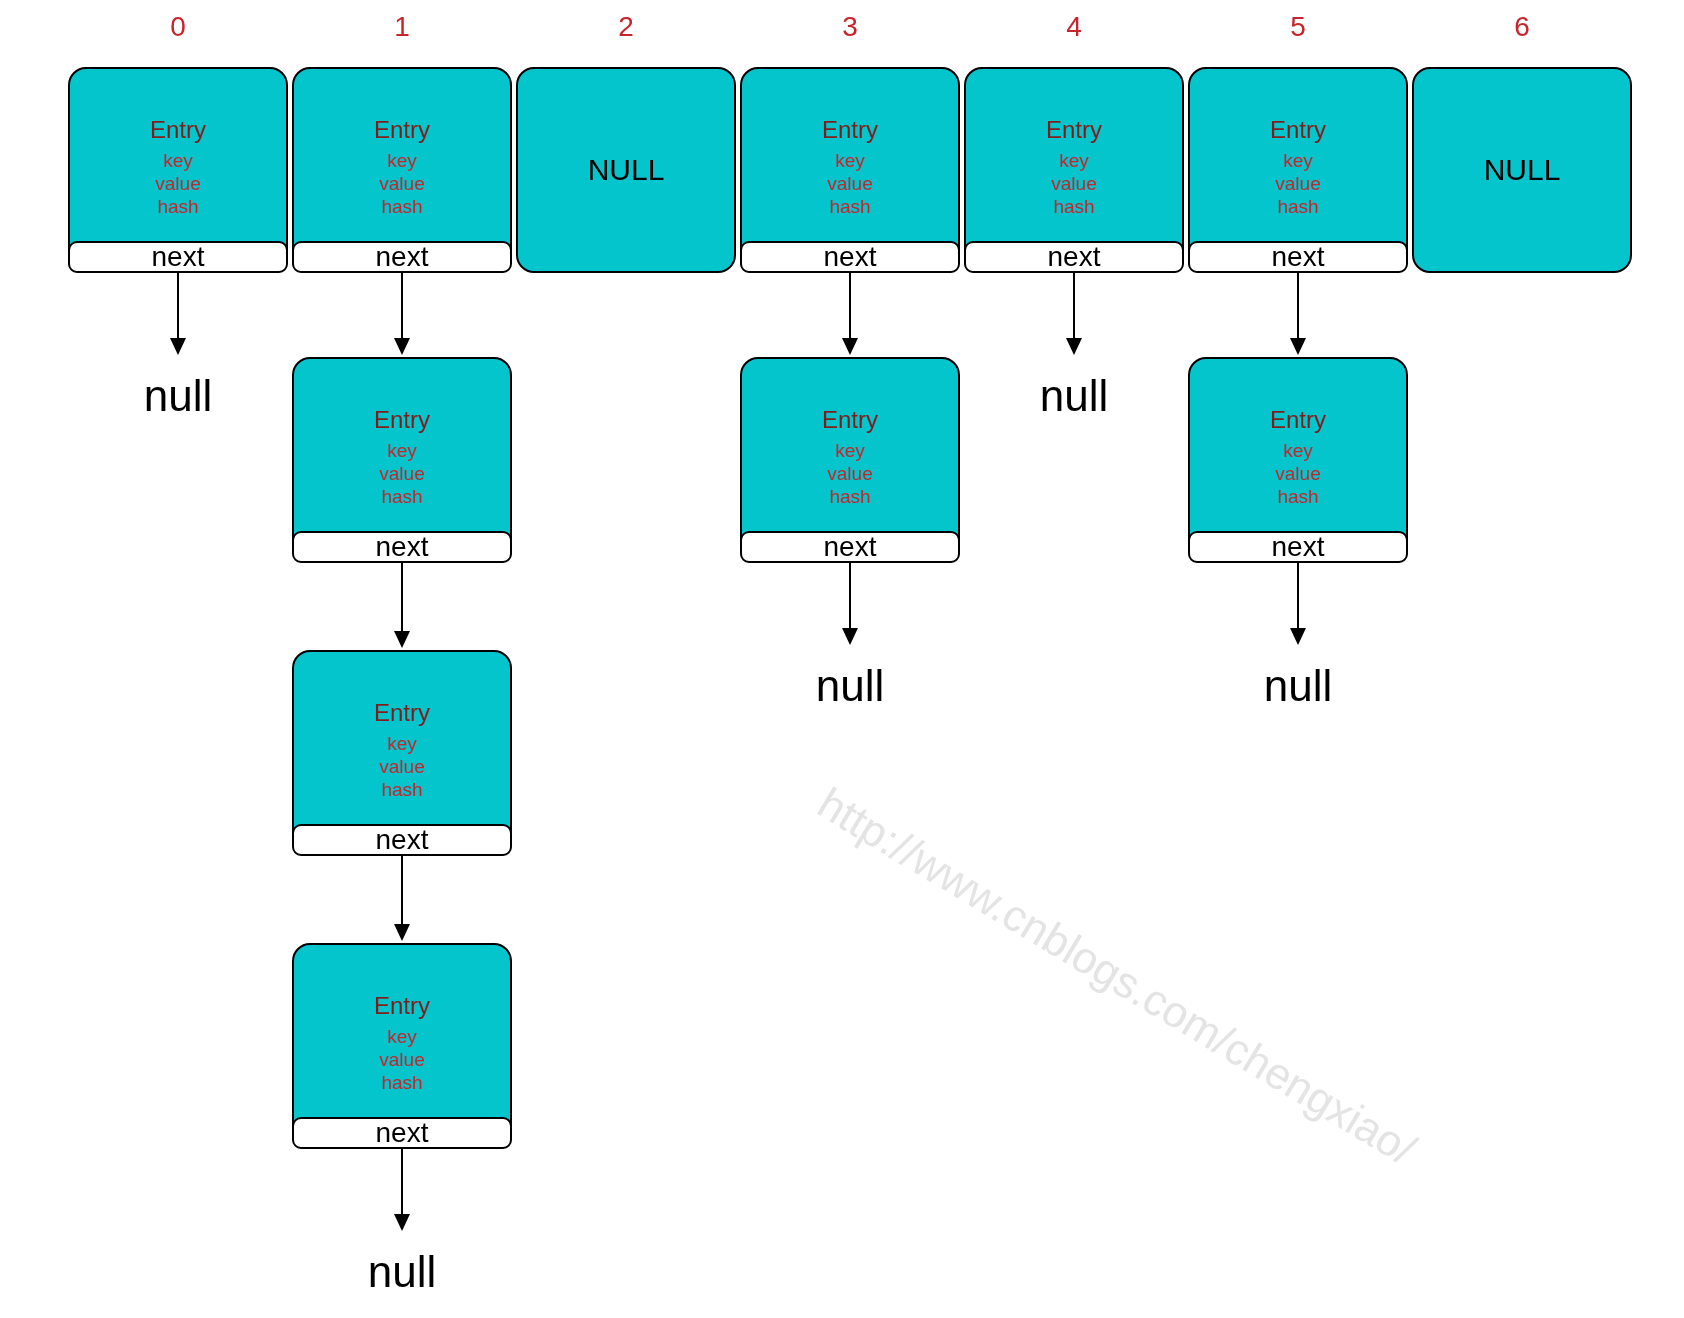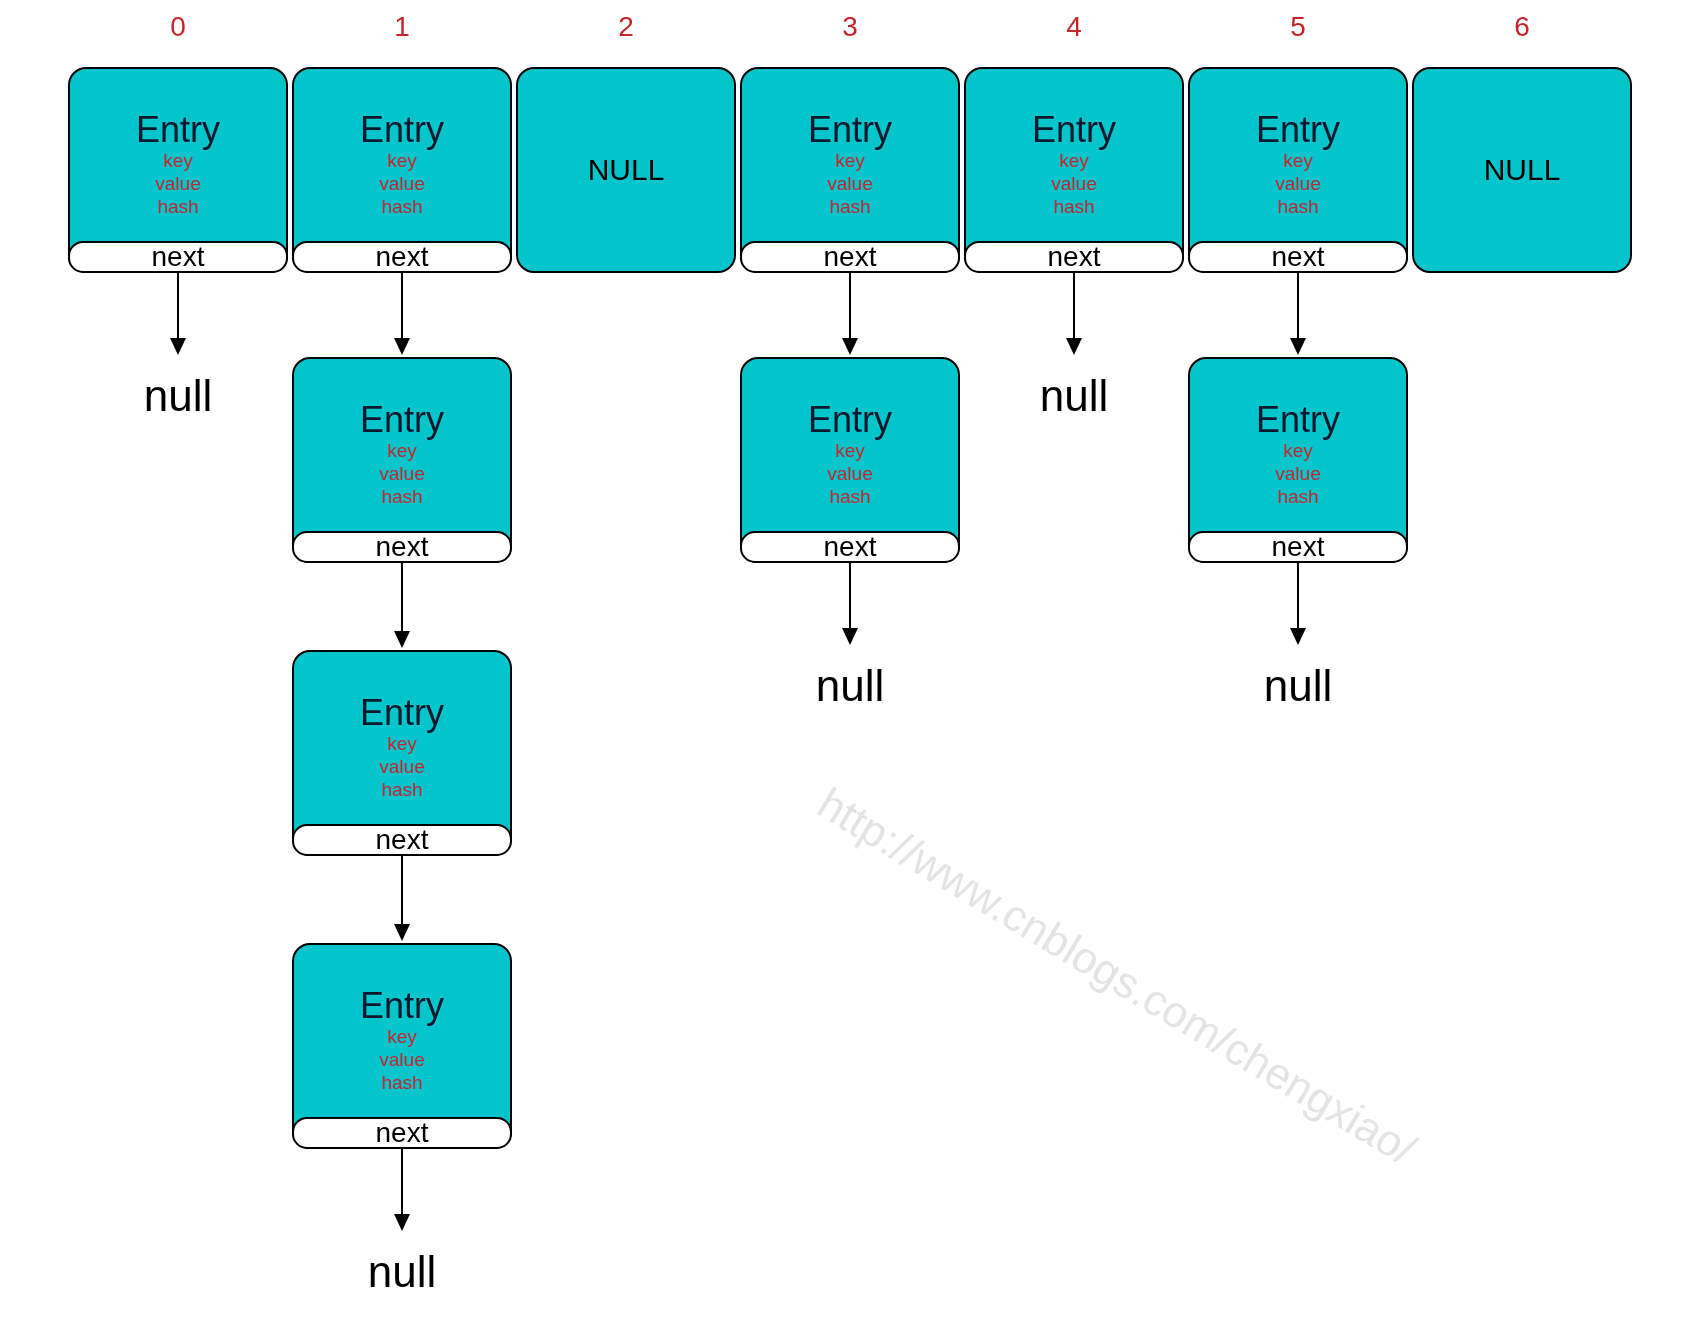--- a/index.html
+++ b/index.html
@@ -24,40 +24,40 @@
     width: 220px;
     height: 206px;
     box-sizing: border-box;
     background: var(--box-fill, #04c4cc);
     border: 2px solid var(--box-border, #000);
     border-radius: 18px;
     text-align: center;
   }
   .entry-title {
     margin-top: 42px;
-    font-size: 36px;
+    font-size: 24px;
     line-height: 38px;
-    color: #0f172a;
+    color: #7f1d1d;
   }
   .entry-field {
     font-size: 19px;
     line-height: 23px;
     color: var(--field-text, #c5262d);
     text-align: center;
   }
   .next-bar {
     position: absolute;
     left: -2px;
     right: -2px;
     bottom: -2px;
     height: 32px;
     box-sizing: border-box;
     background: var(--next-fill, #fff);
     border: 2px solid var(--box-border, #000);
-    border-radius: 15px;
+    border-radius: 9px;
     display: flex;
     align-items: center;
     justify-content: center;
     font-size: 28px;
     color: #000;
   }
   .null-box {
     position: absolute;
     width: 220px;
     height: 206px;

